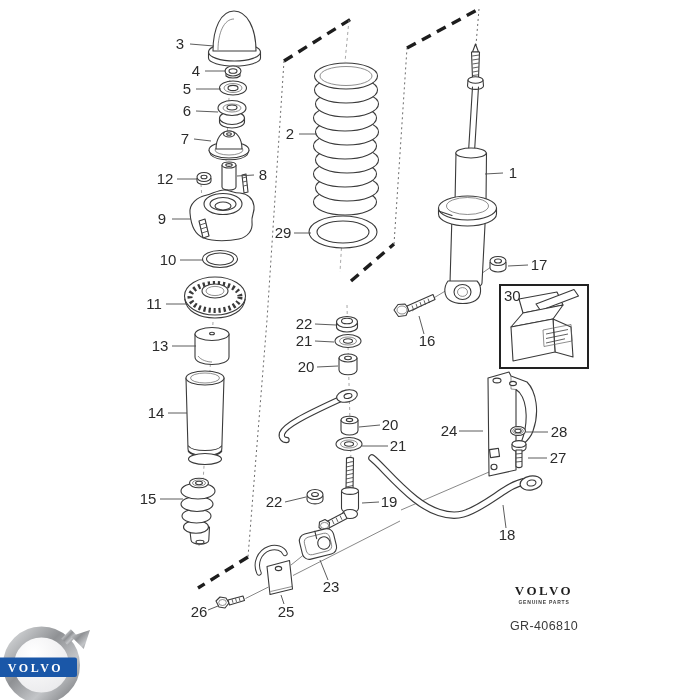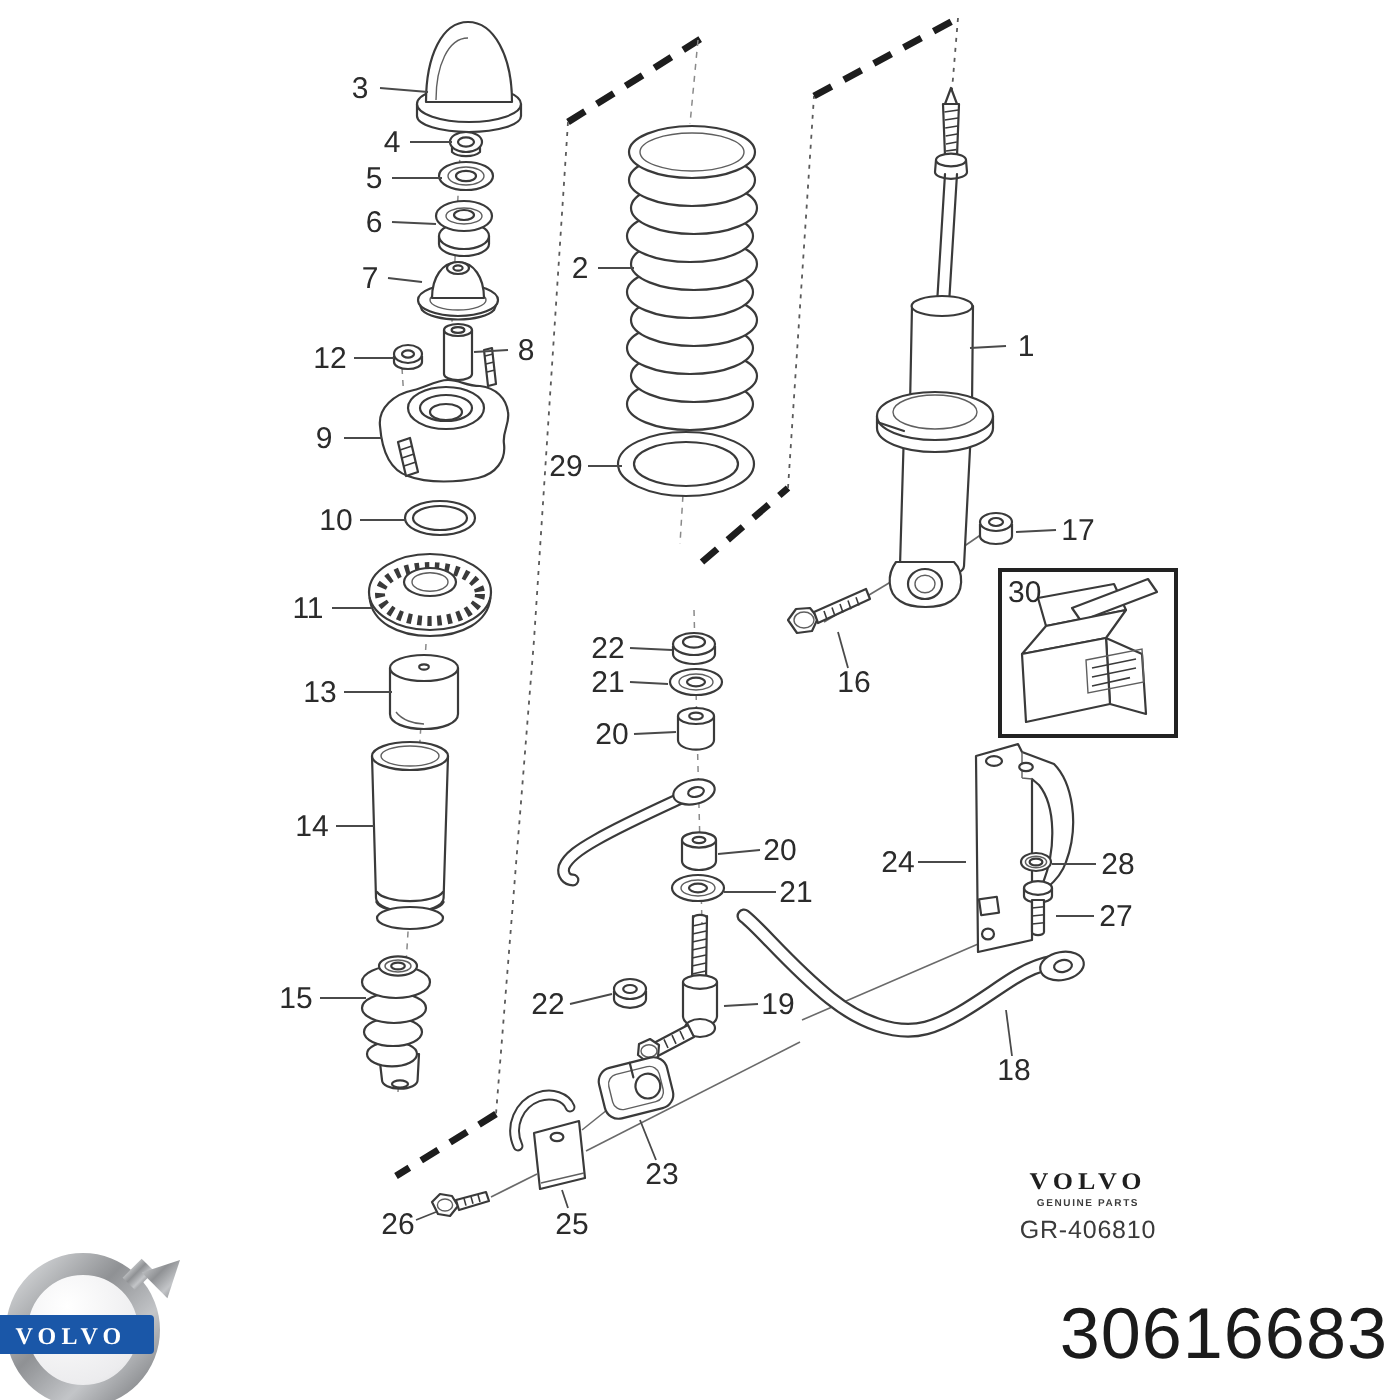--- a/index.html
+++ b/index.html
@@ -22,21 +22,21 @@
   svg .tube6w{stroke:#ffffff;stroke-width:4.2;fill:none;stroke-linecap:round;}
   svg .tube5{stroke:#3a3a3a;stroke-width:5.4;fill:none;stroke-linecap:round;}
   svg .tube5w{stroke:#ffffff;stroke-width:3.4;fill:none;stroke-linecap:round;}
   svg text.callout{font:15px "Liberation Sans",sans-serif;fill:#2b2b2b;text-anchor:middle;}
   svg text.boxnum {font:15px "Liberation Sans",sans-serif;fill:#2b2b2b;}
   
   .brandblock{position:absolute;left:498px;top:583px;width:92px;text-align:center;color:#1f1f1f;}
   .brandword{font-weight:700;font-size:13px;letter-spacing:2.5px;
              font-family:"Liberation Serif",serif;transform:scaleY(.92);}
   .tagline{font-weight:700;font-size:5px;letter-spacing:.8px;color:#3d3d3d;margin-top:0px;}
-  .catref{font-size:12.5px;letter-spacing:.4px;color:#3a3a3a;margin-top:3px;}
+  .catref{font-size:12.5px;letter-spacing:.4px;color:#3a3a3a;margin-top:14px;}
   .partnumber{position:absolute;left:508px;top:646px;width:186px;text-align:right;
               font-size:36px;color:#1b1b1b;letter-spacing:.5px;}
   .logo{position:absolute;left:0px;top:626px;}
 </style>
 </head>
 <body>
 
 <div class="stage">
 
 <svg width="700" height="700" viewBox="0 0 700 700">
@@ -424,21 +424,20 @@
 </svg>
 
 
 <div class="brandblock">
   <div class="brandword">VOLVO</div>
   <div class="tagline">GENUINE PARTS</div>
   <div class="catref">GR-406810</div>
 </div>
 
 
-<div class="partnumber">30616683</div>
 
 
 <svg class="logo" width="110" height="74" viewBox="0 0 110 74">
   <defs>
     <linearGradient id="gmetal" x1="0" y1="0" x2="1" y2="1">
       <stop offset="0" stop-color="#d8dadc"></stop>
       <stop offset="0.4" stop-color="#8f9194"></stop>
       <stop offset="0.7" stop-color="#c3c5c8"></stop>
       <stop offset="1" stop-color="#7e8083"></stop>
     </linearGradient>

